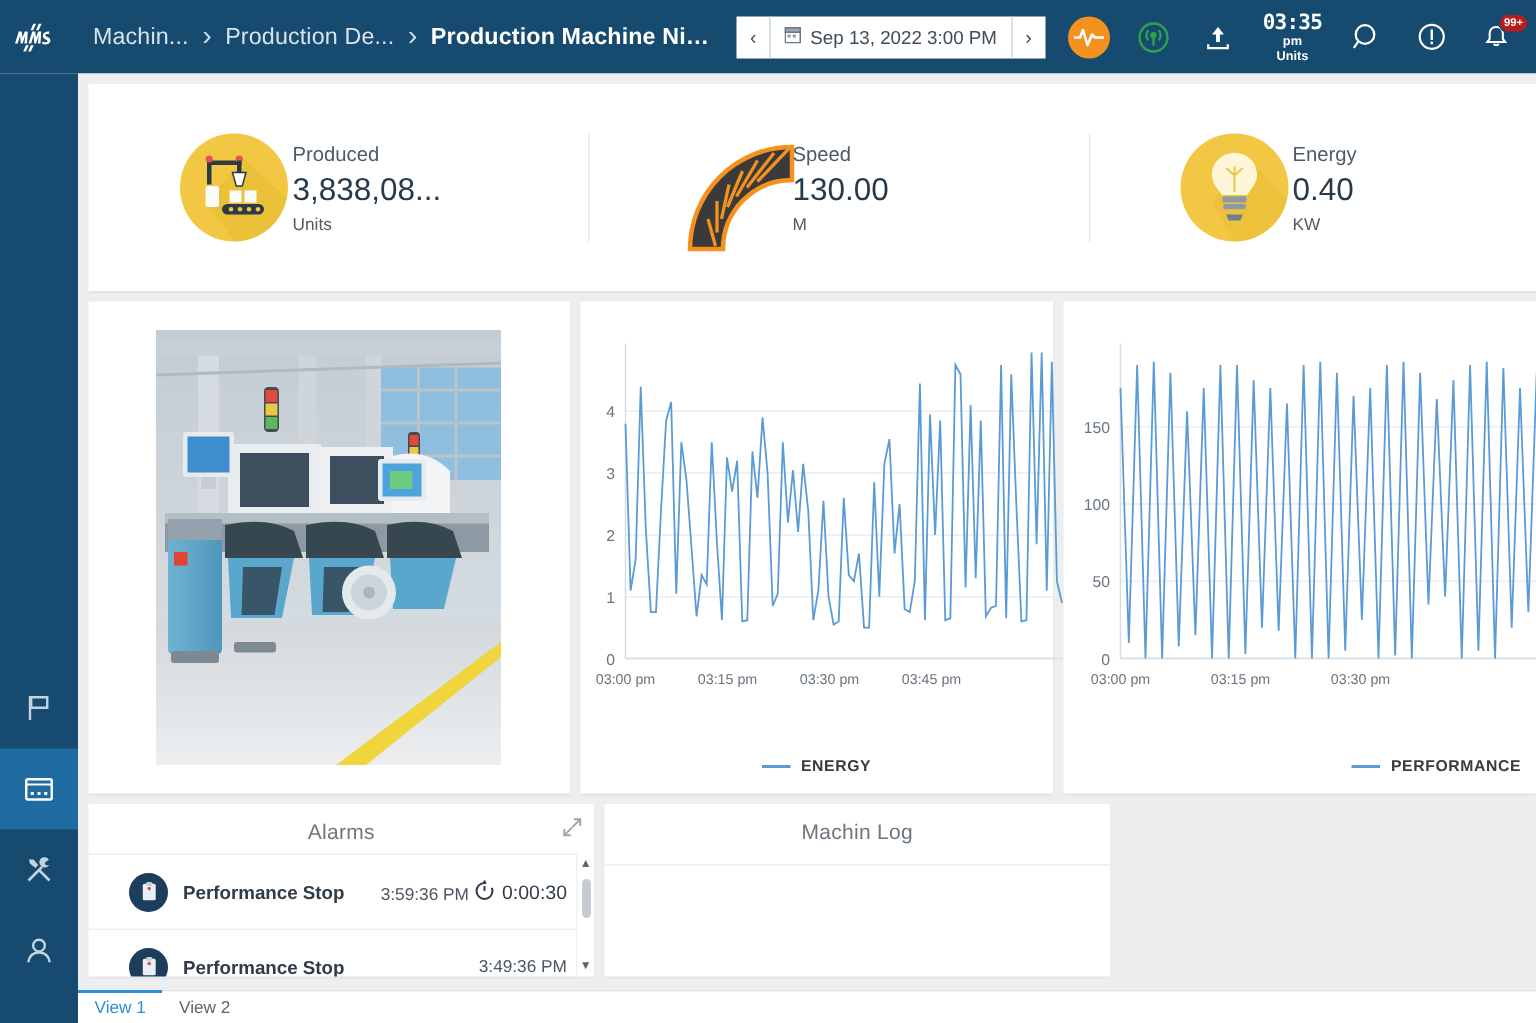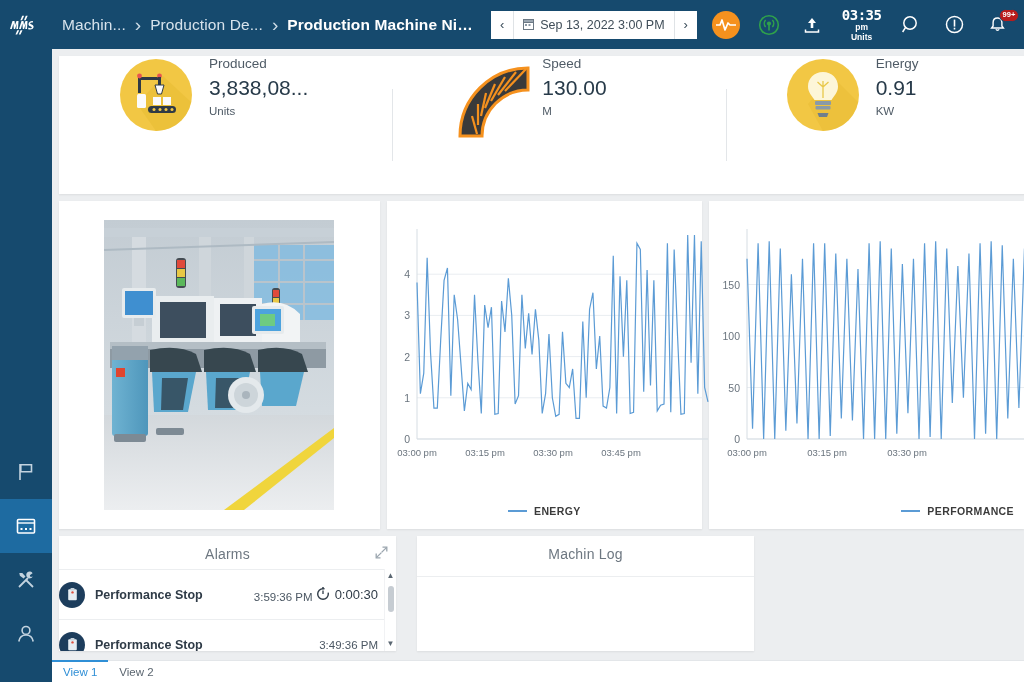--- a/index.html
+++ b/index.html
@@ -86,21 +86,21 @@
     padding: 7px 0 0 7px;
   }
   .card { background: #fff; box-shadow: 0 1px 2px rgba(0,0,0,.07); }
 
   
   .kpi-row {
     display: flex; height: 138px; width: 1000px; margin-bottom: 7px;
     align-items: stretch;
   }
   .kpi {
-    flex: 1 1 0; display: flex; align-items: flex-start; gap: 14px;
+    flex: 1 1 0; display: flex; align-items: center; 
     padding-left: 58px; position: relative;
   }
   .kpi + .kpi::before {
     content: ""; position: absolute; left: 0; top: 33px;
     width: 1px; height: 72px; background: #e3e6e9;
   }
   .kpi-icon { width: 78px; height: 78px; flex: 0 0 78px; }
   .kpi-text { display: flex; flex-direction: column; }
   .kpi-label { color: #4f5b66; font-size: 13.5px; margin-bottom: 5px; }
   .kpi-value { color: #273a49; font-size: 21px; margin-bottom: 5px; white-space: nowrap; }
@@ -114,35 +114,35 @@
 
   .chart-area { position: absolute; left: 0; top: 18px; width: 100%; height: 262px; }
   .chart-legend {
     position: absolute; bottom: 12px; left: 0; width: 100%;
     display: flex; align-items: center; justify-content: center; gap: 7px;
   }
   .legend-line { width: 19px; height: 2px; background: #5b9bd5; }
   .legend-text { font-size: 10.5px; font-weight: bold; color: #3b3b3b; letter-spacing: .4px; }
 
   
-  .bot-row { display: flex; gap: 21px; height: 115px; }
+  .bot-row { display: flex; gap: 7px; height: 115px; }
   .bot-card { position: relative; overflow: hidden; }
   .alarms-card { width: 337px; }
   .pdf-card { width: 337px; }
   .svc-card { width: 337px; }
   .panel-title {
     text-align: center; color: #6d7781; font-size: 14px;
     padding-top: 10px; letter-spacing: .2px;
   }
   .expand-ico { position: absolute; right: 8px; top: 9px; cursor: pointer; }
 
   .alarm-list { position: absolute; top: 33px; left: 0; right: 12px; bottom: 0; }
   .alarm-row {
     display: flex; align-items: center; height: 50px;
-    border-top: 1px solid #eceef0; padding: 0 6px 0 0;
+    border-top: 1px solid #eceef0; padding: 0 6px 0 27px;
   }
   .alarm-icon {
     width: 26px; height: 26px; border-radius: 50%; background: #1d3d5c;
     flex: 0 0 26px; display: flex; align-items: center; justify-content: center;
     margin-right: 10px;
   }
   .alarm-name { font-size: 12.5px; font-weight: bold; color: #2f3b47; flex: 1 1 auto; }
   .alarm-meta { display: flex; align-items: flex-end; gap: 3px; margin-left: 19px; }
   .alarm-time { font-size: 11.5px; color: #4b5763; }
   .alarm-dur { font-size: 13px; color: #2f3b47; display: flex; align-items: center; gap: 5px; }
@@ -384,21 +384,21 @@
             <path d="M39 75 A36 36 0 0 0 74 46 L48 20 L24 48 Z" fill="#e8bb33" opacity=".5"></path>
             <path d="M39 16 C30 16 24 22.5 24 30.5 C24 36.5 28 40 30.5 44 L47.5 44 C50 40 54 36.5 54 30.5 C54 22.5 48 16 39 16 Z" fill="#fdf6d8"></path>
             <rect x="31" y="45" width="16" height="4" rx="1" fill="#8a9aa8"></rect>
             <rect x="31.5" y="50" width="15" height="3.5" rx="1" fill="#8a9aa8"></rect>
             <path d="M33.5 57 L44.5 57 L43 61 L35 61 Z" fill="#6f7f8d"></path>
             <path d="M39 25 L39 42 M39 31 L33.5 26 M39 31 L44.5 26" stroke="#e8c84a" stroke-width="1.3" fill="none"></path>
           </svg>
         </div>
         <div class="kpi-text">
           <span class="kpi-label">Energy</span>
-          <span class="kpi-value">0.91</span>
+          <span class="kpi-value">0.40</span>
           <span class="kpi-unit">KW</span>
         </div>
       </div>
     </div>
 
     <div class="mid-row">
 
       <div class="card photo-card">
         <svg class="photo" viewBox="0 0 230 290">
           <defs>

